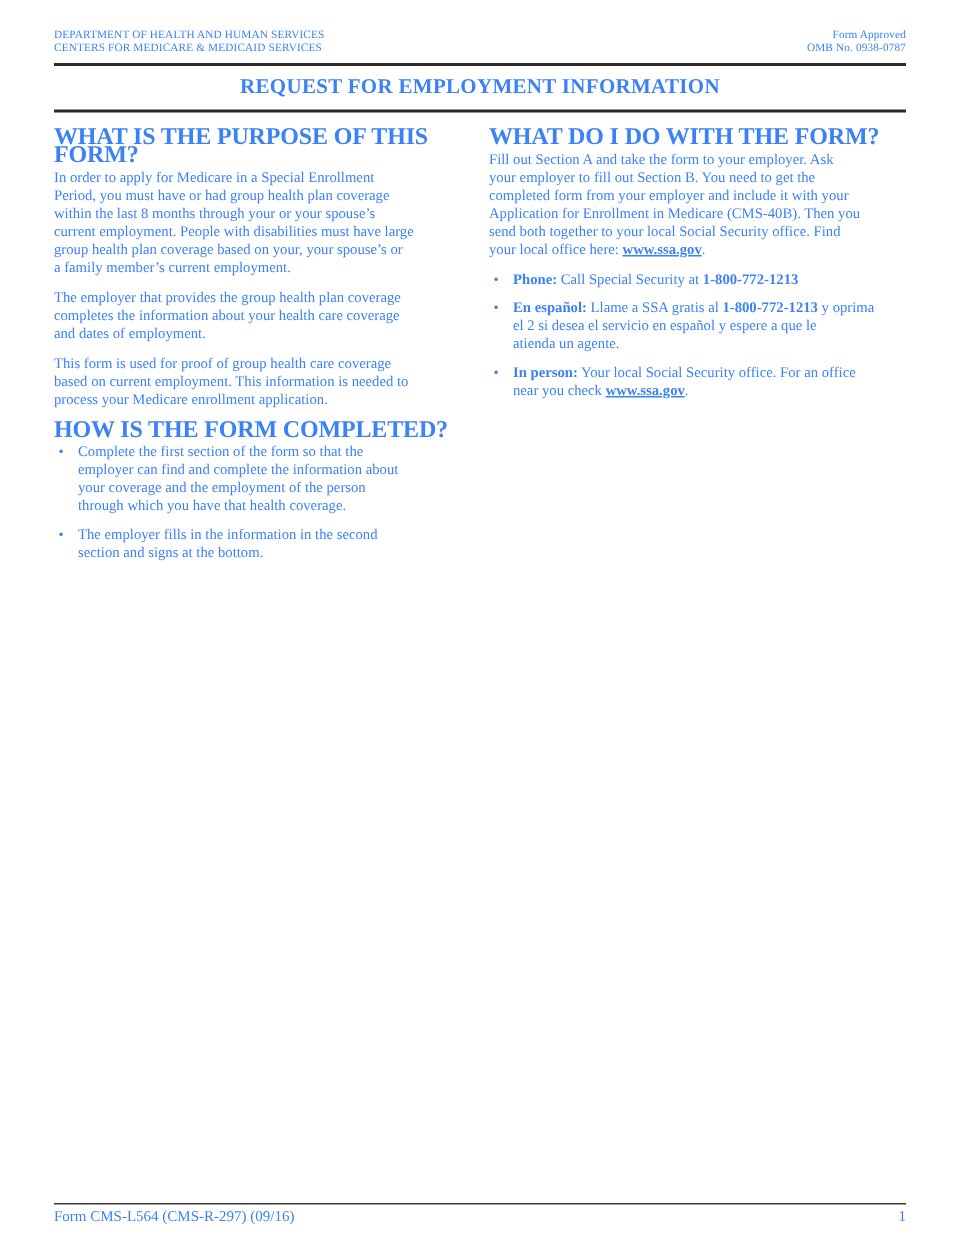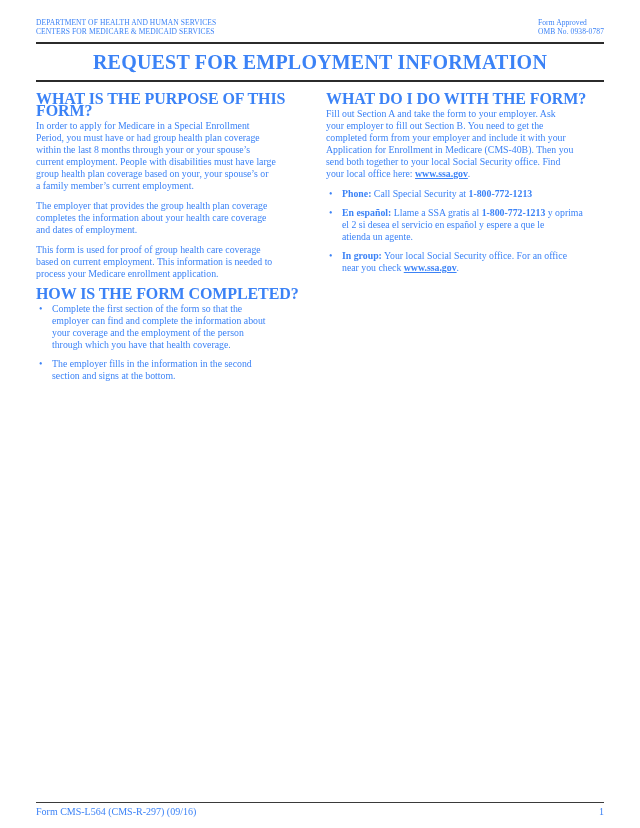--- a/index.html
+++ b/index.html
@@ -20,28 +20,28 @@
   }
   .hdr {
     display: flex;
     justify-content: space-between;
     align-items: flex-start;
     font-size: 7.5px;
     line-height: 9px;
     font-weight: 400;
     letter-spacing: 0.1px;
   }
-  .hdr-right { text-align: left; }
+  .hdr-right { text-align: right; }
   .rule {
     height: 2px;
     background: #2b2b2b;
     margin-top: 6px;
   }
   .title {
-    font-size: 20px;
+    font-size: 14px;
     font-weight: 700;
     text-align: center;
     letter-spacing: 0.2px;
     margin-top: 7px;
     margin-bottom: 6px;
   }
   .cols {
     display: flex;
     gap: 12px;
     margin-top: 11px;
@@ -169,21 +169,21 @@
             <span class="btxt"><span class="b">Phone:</span><span> Call Special Security at </span><span class="b">1-800-772-1213</span></span>
           </div>
           <div class="bullet">
             <span class="dot">•</span>
             <span class="btxt"><span class="b">En español:</span><span> Llame a SSA gratis al </span><span class="b">1-800-772-1213</span><span> y oprima
 el 2 si desea el servicio en español y espere a que le
 atienda un agente.</span></span>
           </div>
           <div class="bullet">
             <span class="dot">•</span>
-            <span class="btxt"><span class="b">In group:</span><span> Your local Social Security office. For an office
+            <span class="btxt"><span class="b">In person:</span><span> Your local Social Security office. For an office
 near you check </span><span class="b u link">www.ssa.gov</span><span>.</span></span>
           </div>
         </div>
       </div>
 
     </div>
   </div>
 
   <div class="footer">
     <div class="foot-rule"></div>

